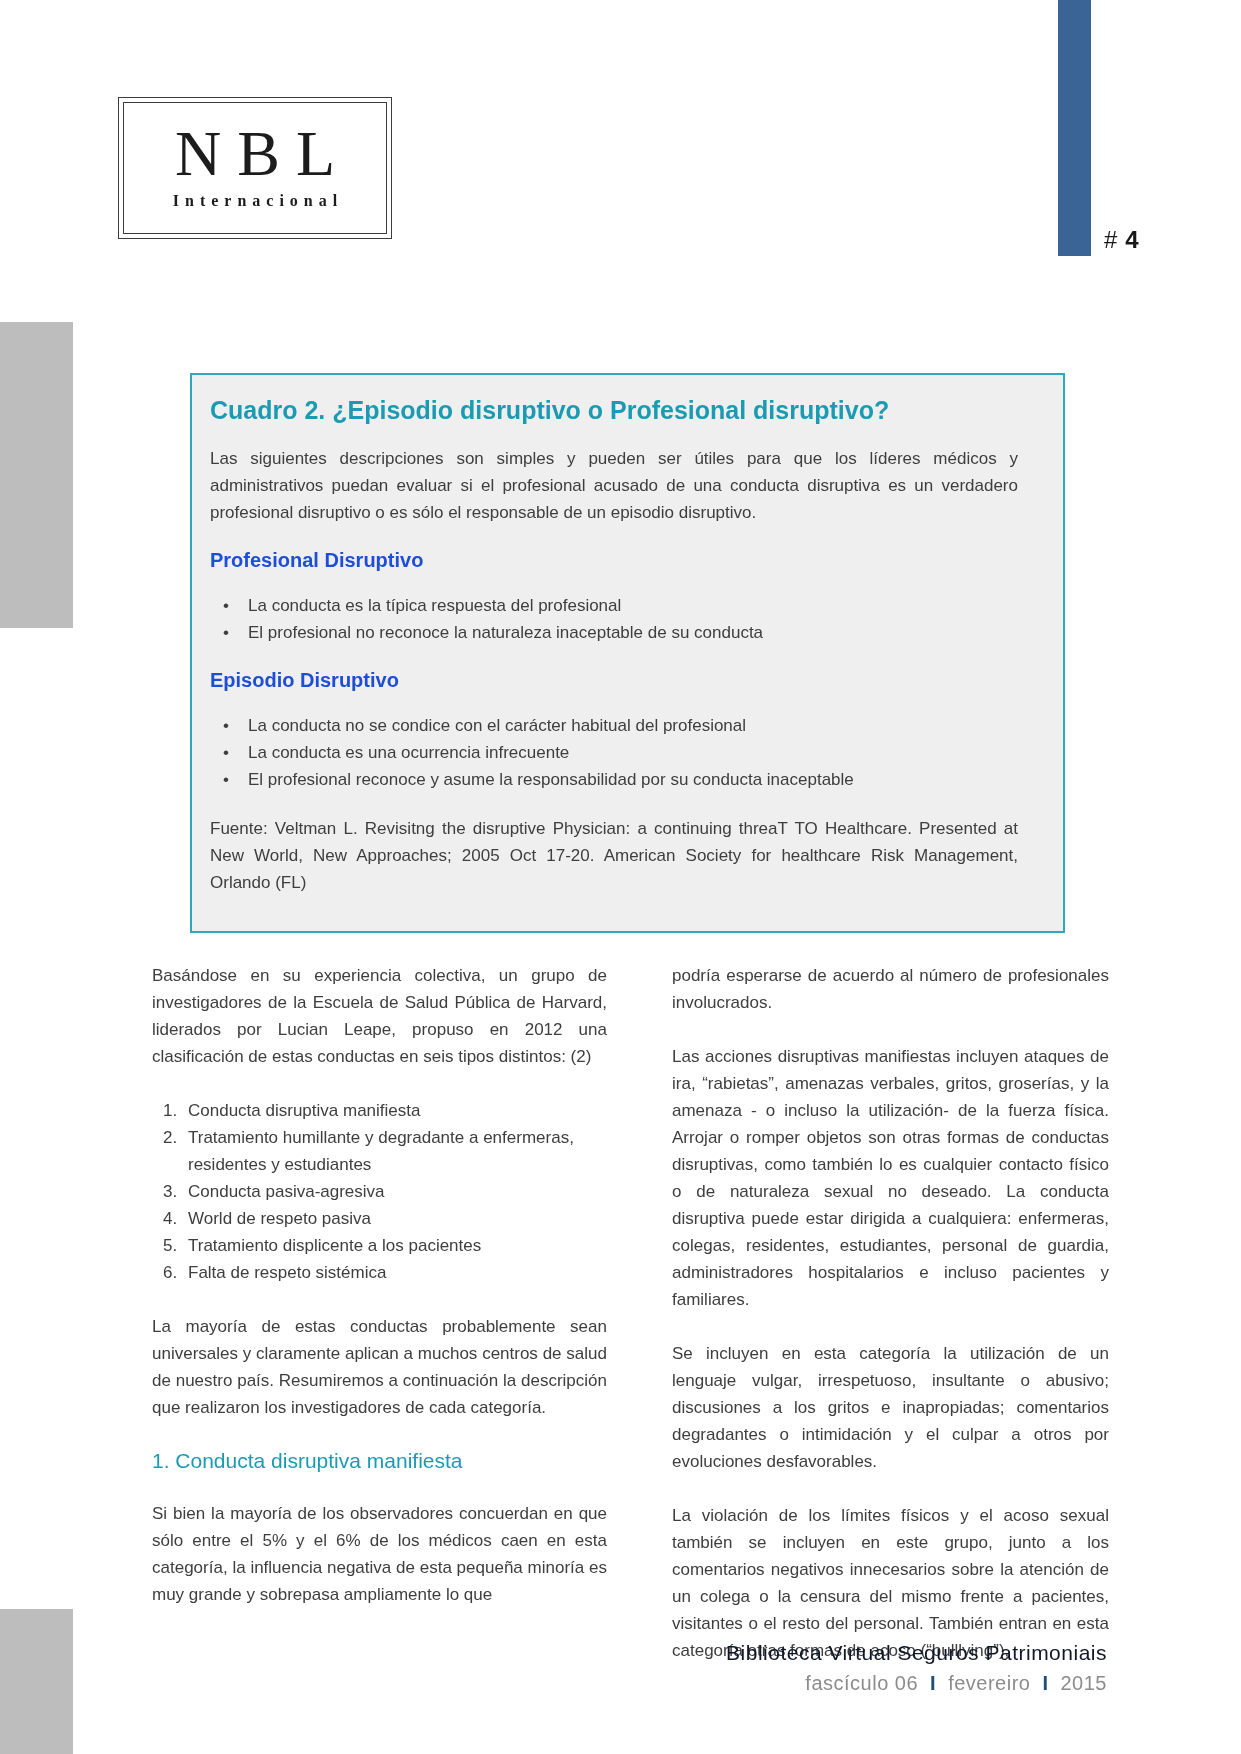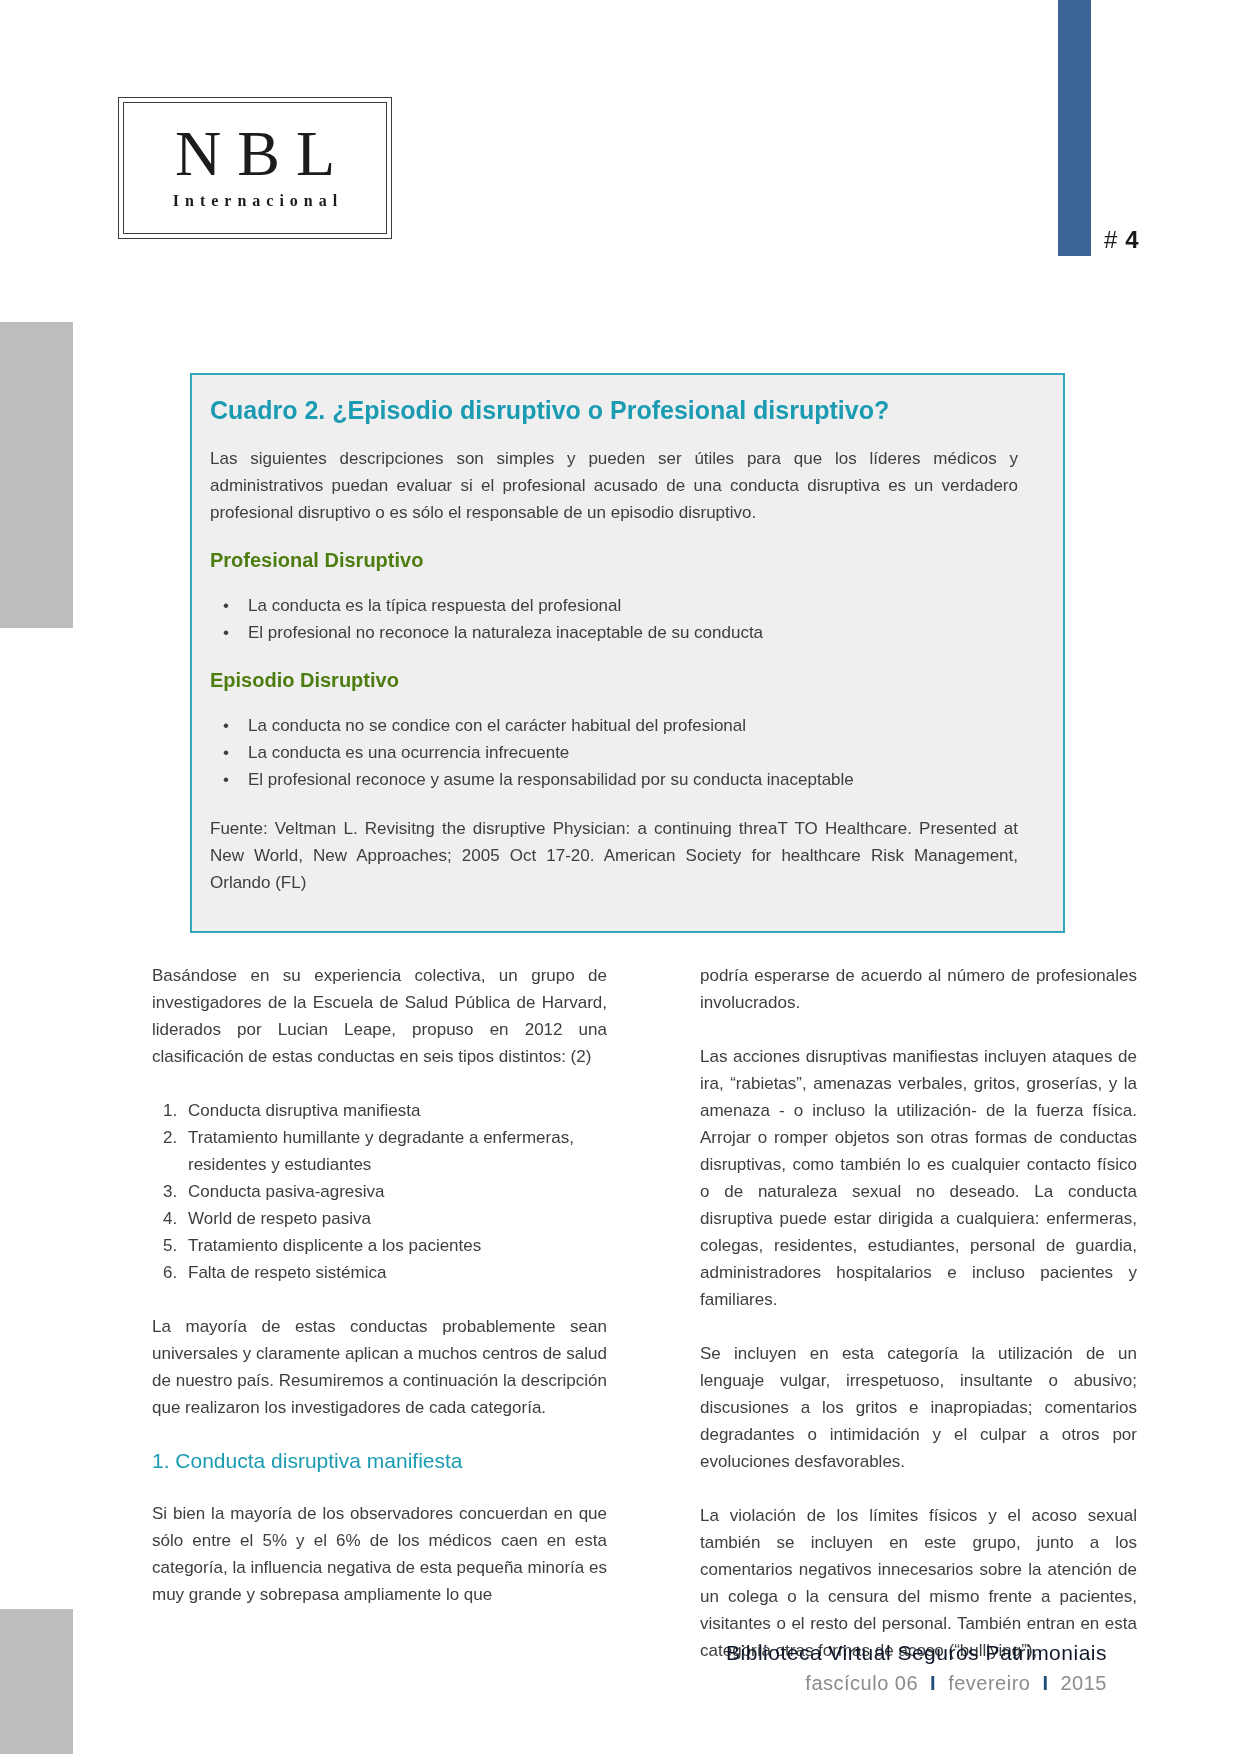--- a/index.html
+++ b/index.html
@@ -95,21 +95,21 @@
     font-weight: bold;
     margin-bottom: 20px;
   }
   .cuadro p.intro {
     font-size: 17px;
     line-height: 27px;
     text-align: justify;
     margin-bottom: 22px;
   }
   .cuadro h3 {
-    color: #4d7c0f;
+    color: #1d4ed8;
     font-size: 20px;
     line-height: 24px;
     font-weight: bold;
     margin-bottom: 20px;
   }
   .cuadro ul {
     list-style: none;
     margin-bottom: 22px;
   }
   .cuadro ul li {
@@ -132,21 +132,21 @@
 
   
   .col {
     position: absolute;
     top: 962px;
     color: #3e3e3e;
     font-size: 17px;
     line-height: 27px;
   }
   .col-left  { left: 152px; width: 455px; }
-  .col-right { left: 700px; width: 437px; }
+  .col-right { left: 672px; width: 437px; }
   .col p {
     text-align: justify;
     margin-bottom: 27px;
   }
   .col ol {
     list-style: decimal;
     list-style-position: outside;
     padding-left: 30px;
     margin-bottom: 27px;
   }

